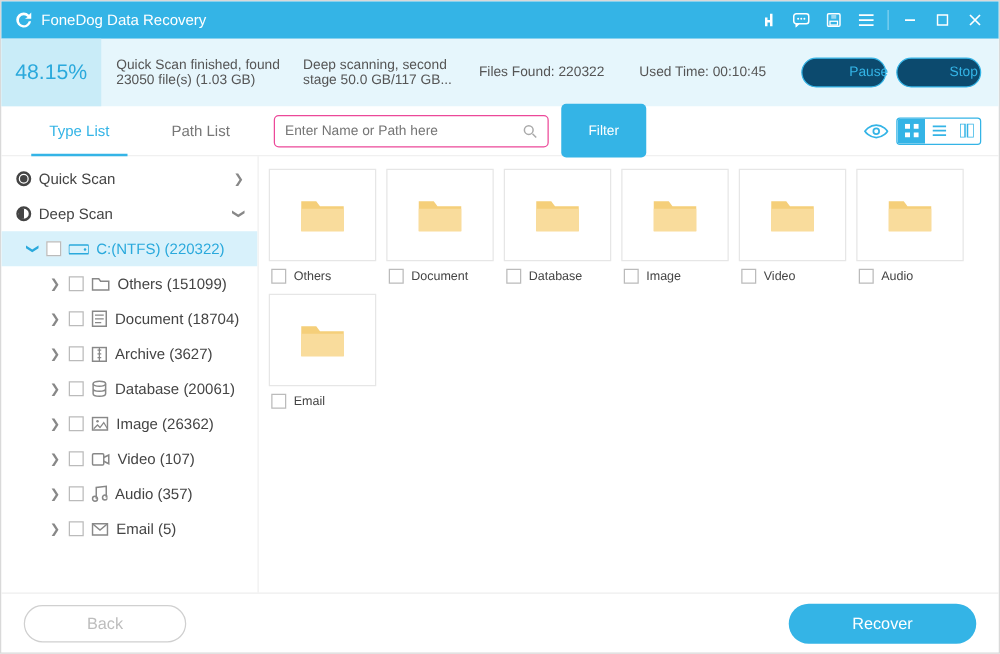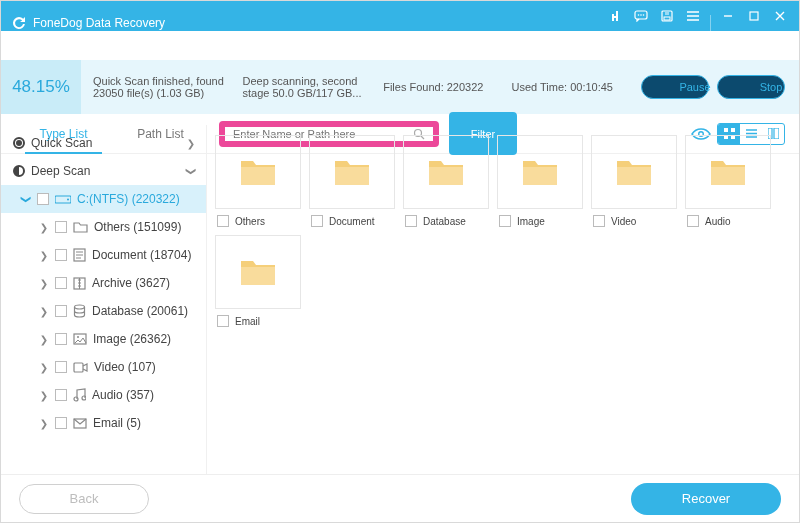--- a/index.html
+++ b/index.html
@@ -1,38 +1,38 @@
 <!DOCTYPE html>
 <html><head>
 <meta charset="utf-8">
 <style>
   * { box-sizing: border-box; margin: 0; padding: 0; font-family: "Segoe UI", Arial, sans-serif; }
   body { width: 800px; height: 523px; background: #fff; border: 1px solid #d9d9d9; overflow: hidden; position: relative; }
 
   
-  .titlebar { height: 30px; background: #34b4e6; display: flex; align-items: flex-end; padding: 0 6px 0 10px; color: #fff; font-size: 12px; }
+  .titlebar { height: 30px; background: #34b4e6; display: flex; align-items: center; padding: 0 6px 0 10px; color: #fff; font-size: 12px; }
   .titlebar .logo-area { display: flex; align-items: center; gap: 6px; }
   .titlebar .spacer { flex: 1; }
   .titlebar .win-btn { width: 26px; height: 30px; display: flex; align-items: center; justify-content: center; color: #fff; font-size: 14px; }
   .titlebar .sep { width: 1px; height: 16px; background: rgba(255,255,255,.4); margin: 0 4px; }
 
   
-  .status { height: 54px; background: #e6f6fc; display: flex; align-items: center; padding: 0 14px 0 0; font-size: 11px; color: #555; margin-top: 29px; }
+  .status { height: 54px; background: #e6f6fc; display: flex; align-items: center; padding: 0 14px 0 0; font-size: 11px; color: #555; }
   .status .pct-box { width: 80px; height: 100%; background: #c9ecf8; display: flex; align-items: center; justify-content: center; color: #2aa9dc; font-size: 17px; }
   .status .lines { margin-left: 12px; display: flex; gap: 4px; flex: 1; }
   .status .midcols { display: flex; gap: 28px; font-size: 11px; color: #555; margin-right: 20px; }
   .pill-btn { border: 1px solid #34b4e6; color: #34b4e6; background: #0c4a6e; border-radius: 14px; height: 24px; width: 68px; display: flex; align-items: center; justify-content: center; font-size: 11px; margin-left: 8px; padding-left: 40px; }
 
   
   .toolbar { height: 40px; display: flex; align-items: center; padding: 0 14px; border-bottom: 1px solid #f0f0f0; gap: 10px; }
   .tabs { display: flex; width: 194px; font-size: 12px; }
   .tabs .tab { flex: 1; text-align: center; height: 40px; line-height: 40px; color: #777; position: relative; }
   .tabs .tab.active { color: #34b4e6; }
   .tabs .tab.active::after { content: ""; position: absolute; left: 10px; right: 10px; bottom: 0; height: 2px; background: #34b4e6; }
-  .search { flex: 0 0 220px; height: 26px; border: 6px solid #ec4899; border-radius: 4px; display: flex; align-items: center; padding: 0 8px; gap: 6px; color: #aaa; font-size: 11px; justify-content: space-between; }
+  .search { flex: 0 0 220px; height: 26px; border: 1px solid #ec4899; border-radius: 4px; display: flex; align-items: center; padding: 0 8px; gap: 6px; color: #aaa; font-size: 11px; justify-content: space-between; }
   .search input { border: none; outline: none; flex: 1; font-size: 11px; background: transparent; }
   .filter-btn { height: 43px; width: 68px; border-radius: 4px; background: #34b4e6; color: #fff; font-size: 11px; display: flex; align-items: center; justify-content: center; }
   .tool-spacer { flex: 1; }
   .view-ctrl { display: flex; align-items: center; gap: 6px; }
   .view-ctrl .eye { color: #34b4e6; display:flex; align-items:center; }
   .view-seg { display: flex; border: 1px solid #34b4e6; border-radius: 3px; overflow: hidden; }
   .view-seg .seg { width: 22px; height: 20px; display: flex; align-items: center; justify-content: center; color: #34b4e6; }
   .view-seg .seg.active { background: #34b4e6; color: #fff; }
 
   

